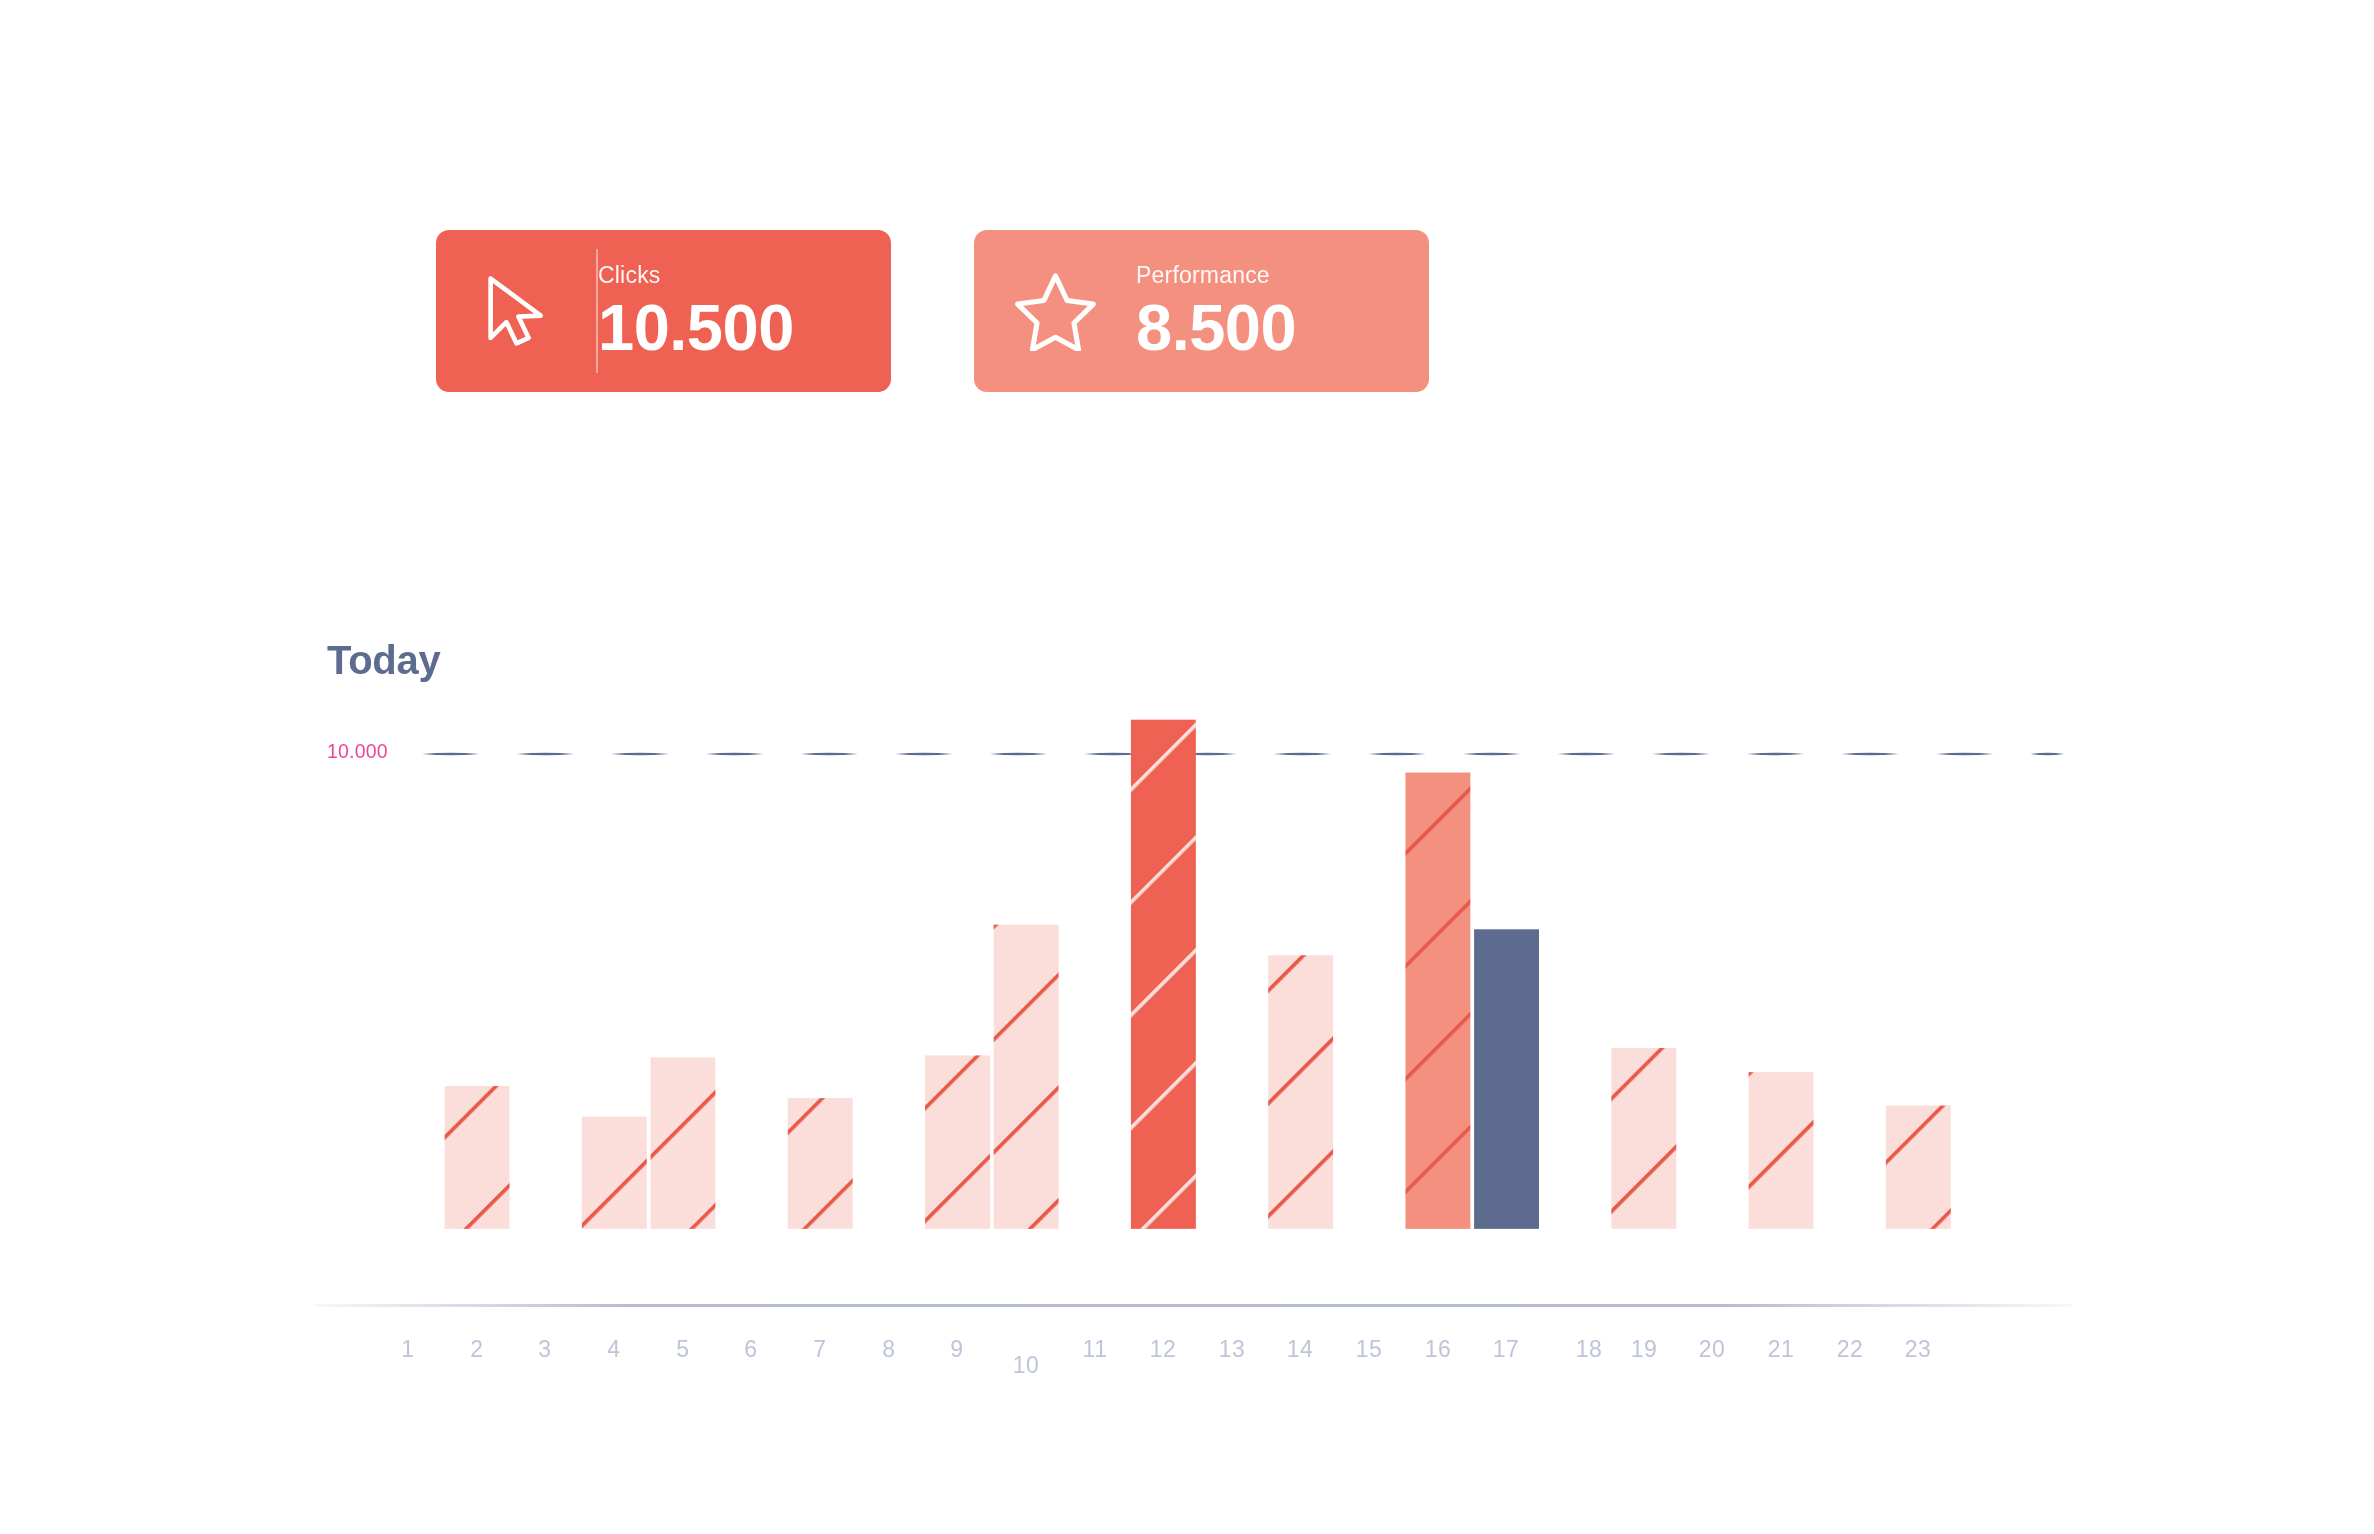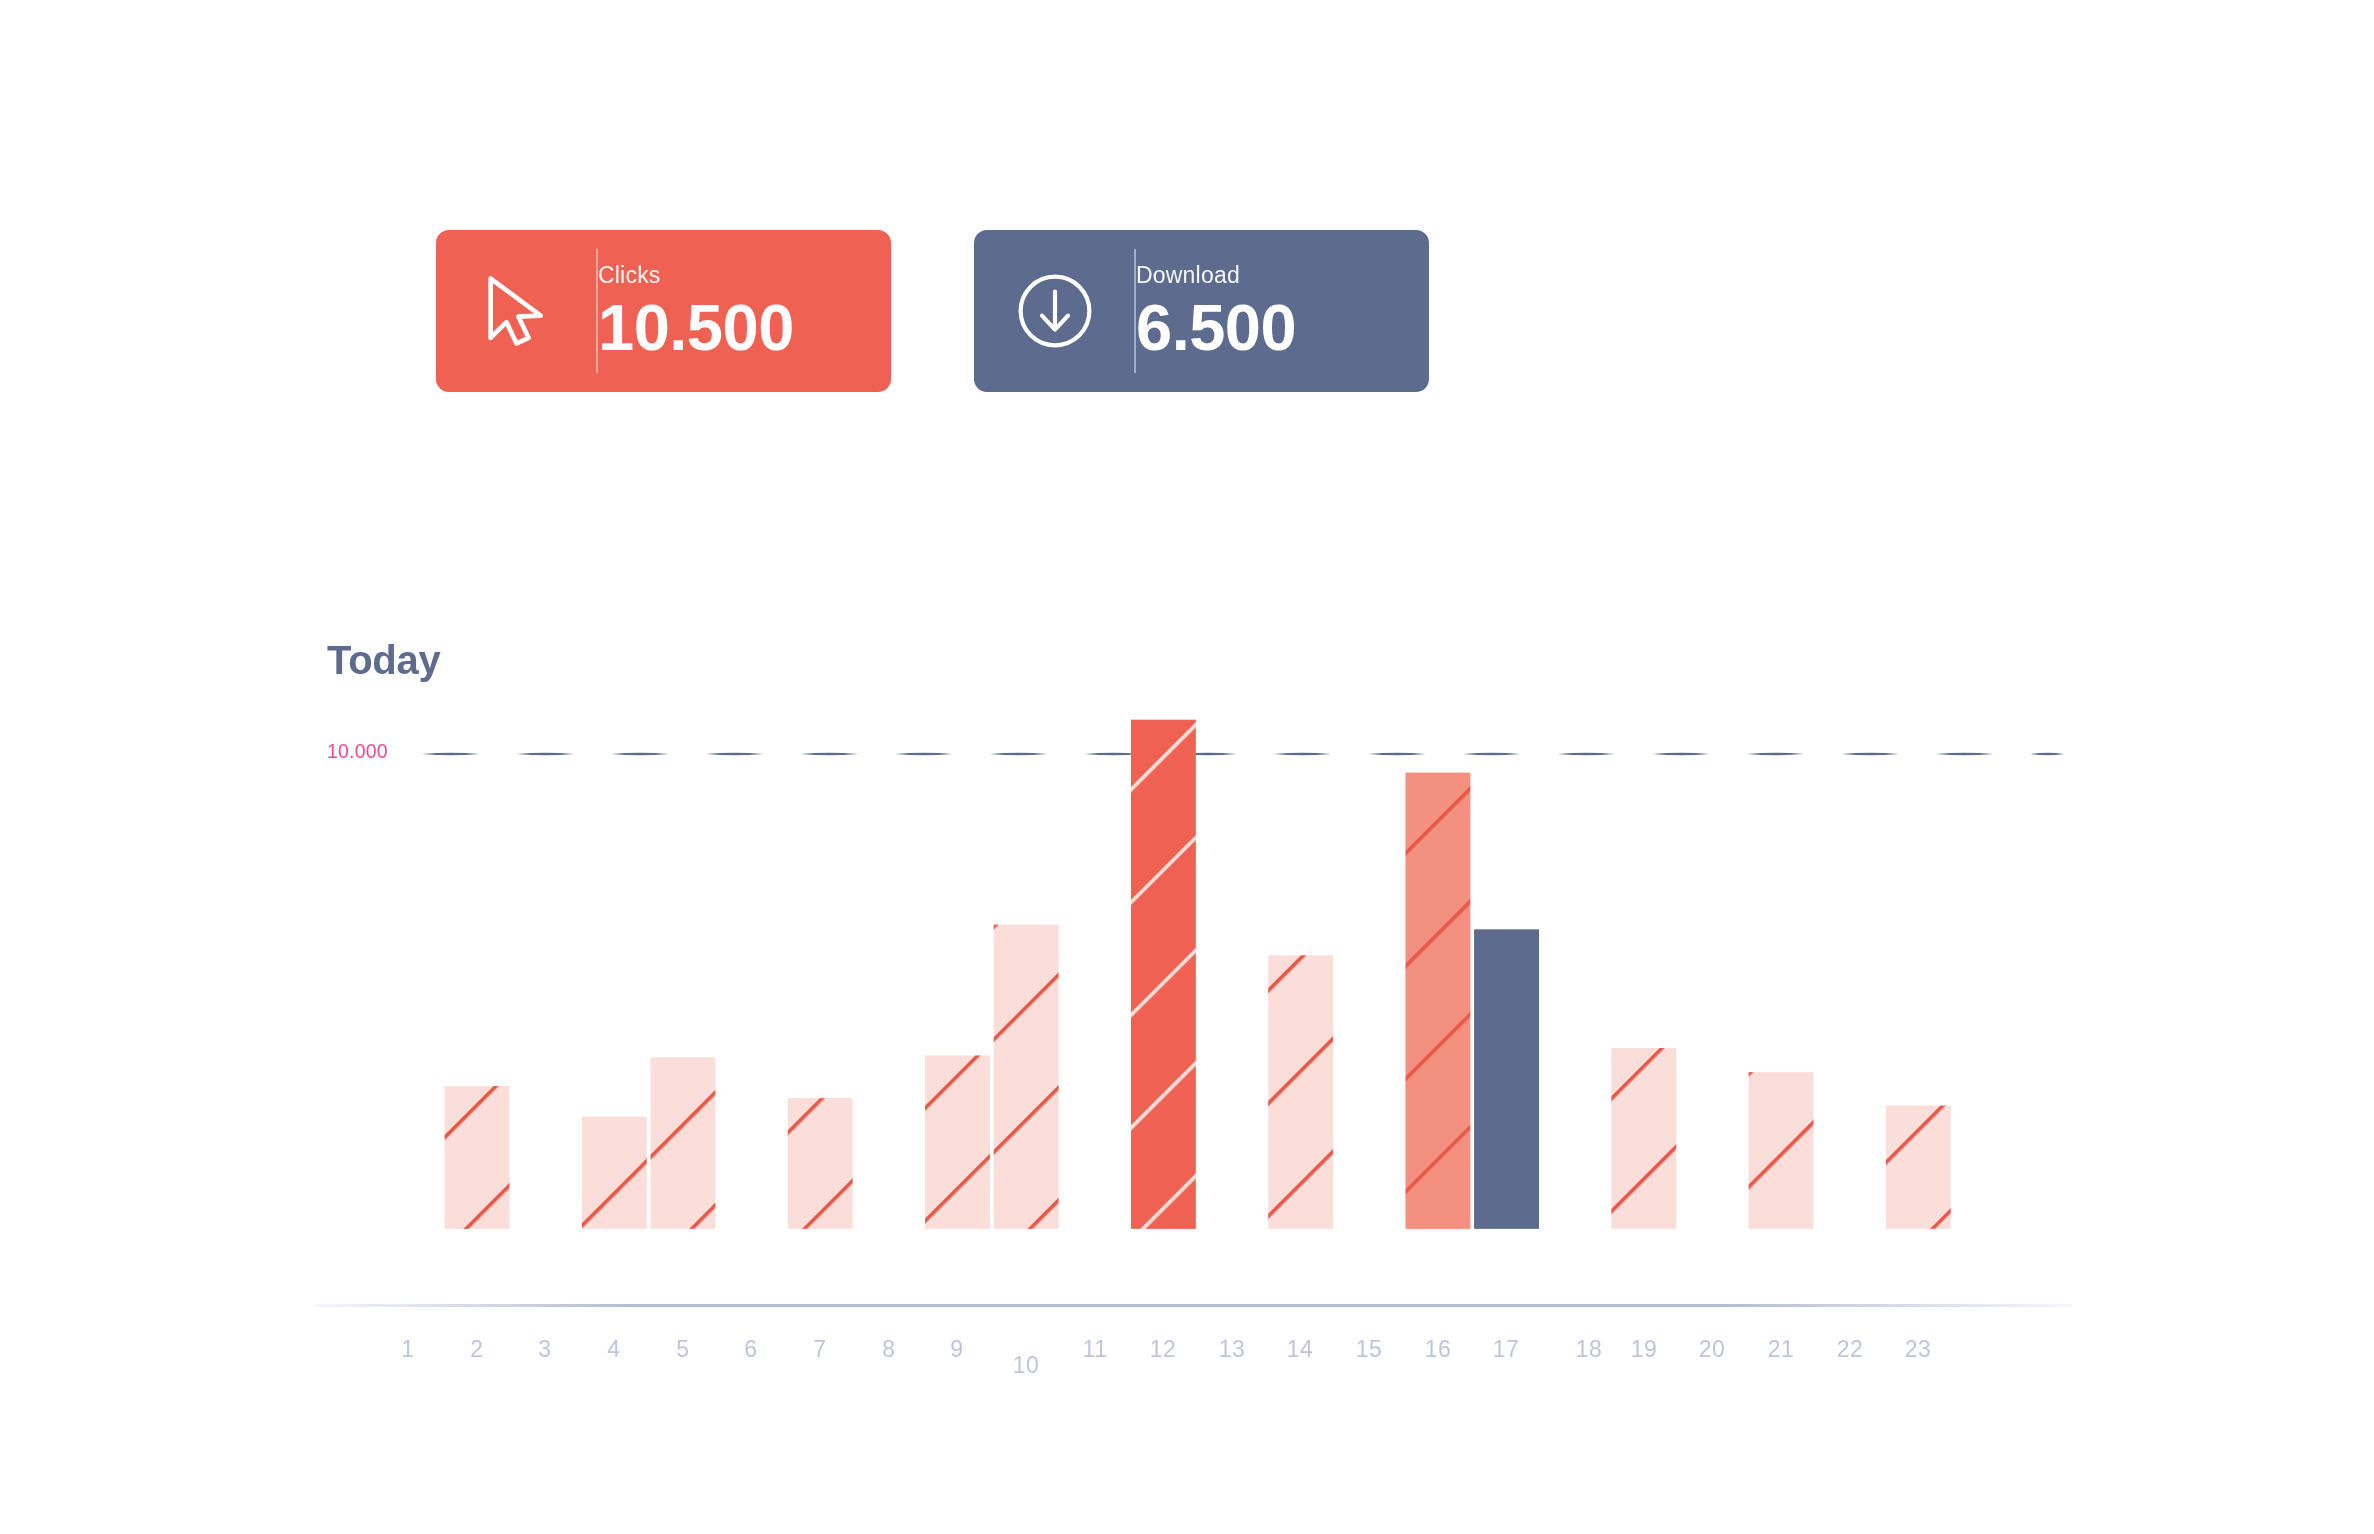--- a/index.html
+++ b/index.html
@@ -144,32 +144,29 @@
         <svg width="69" height="76" viewBox="0 0 74 82" fill="none">
           <path d="M8 6 L8 70 L25 53 L36 76 L49 70 L38 47 L62 46 Z" stroke="#ffffff" stroke-width="5" stroke-linejoin="round" stroke-linecap="round" fill="none"></path>
         </svg>
       </div>
       <div class="card-divider"></div>
       <div class="card-text">
         <div class="card-label">Clicks</div>
         <div class="card-value">10.500</div>
       </div>
     </div>
-    <div class="card" style="background: rgb(93, 108, 142);">
+    <div class="card" style="background: rgb(244, 144, 127);">
       <div class="card-icon">
-        <svg width="78" height="78" viewBox="0 0 84 84" fill="none">
-          <circle cx="42" cy="42" r="37" stroke="#ffffff" stroke-width="4.5" fill="none"></circle>
-          <path d="M42 21 L42 61" stroke="#ffffff" stroke-width="4.5" stroke-linecap="round"></path>
-          <path d="M28 47 L42 62 L56 47" stroke="#ffffff" stroke-width="4.5" stroke-linecap="round" stroke-linejoin="round" fill="none"></path>
+        <svg width="83" height="80" viewBox="0 0 90 86" fill="none">
+          <path d="M45 5 L57.5 31.5 L86 35.5 L65 56 L70 85 L45 71.5 L20 85 L25 56 L4 35.5 L32.5 31.5 Z" stroke="#ffffff" stroke-width="5.5" stroke-linejoin="round" stroke-linecap="round" fill="none"></path>
         </svg>
       </div>
-      <div class="card-divider"></div>
       <div class="card-text">
-        <div class="card-label">Download</div>
-        <div class="card-value">6.500</div>
+        <div class="card-label">Performance</div>
+        <div class="card-value">8.500</div>
       </div>
     </div>
   </div>
 
 <div id="chart-section">
 
   <div id="chart-title">Today</div>
 
   <div id="y-axis-label">10.000</div>
 

